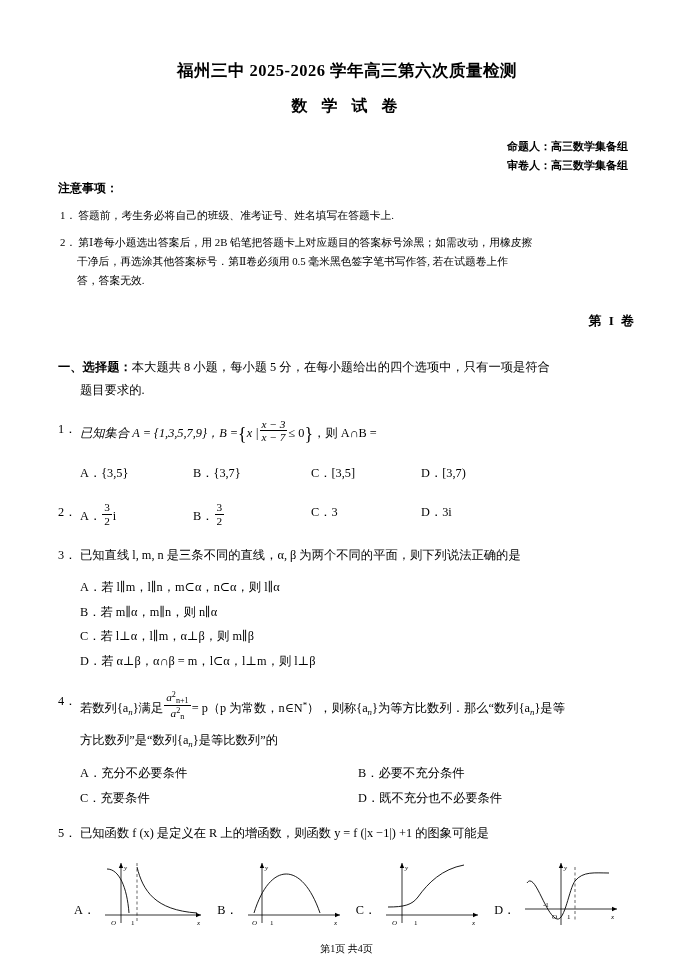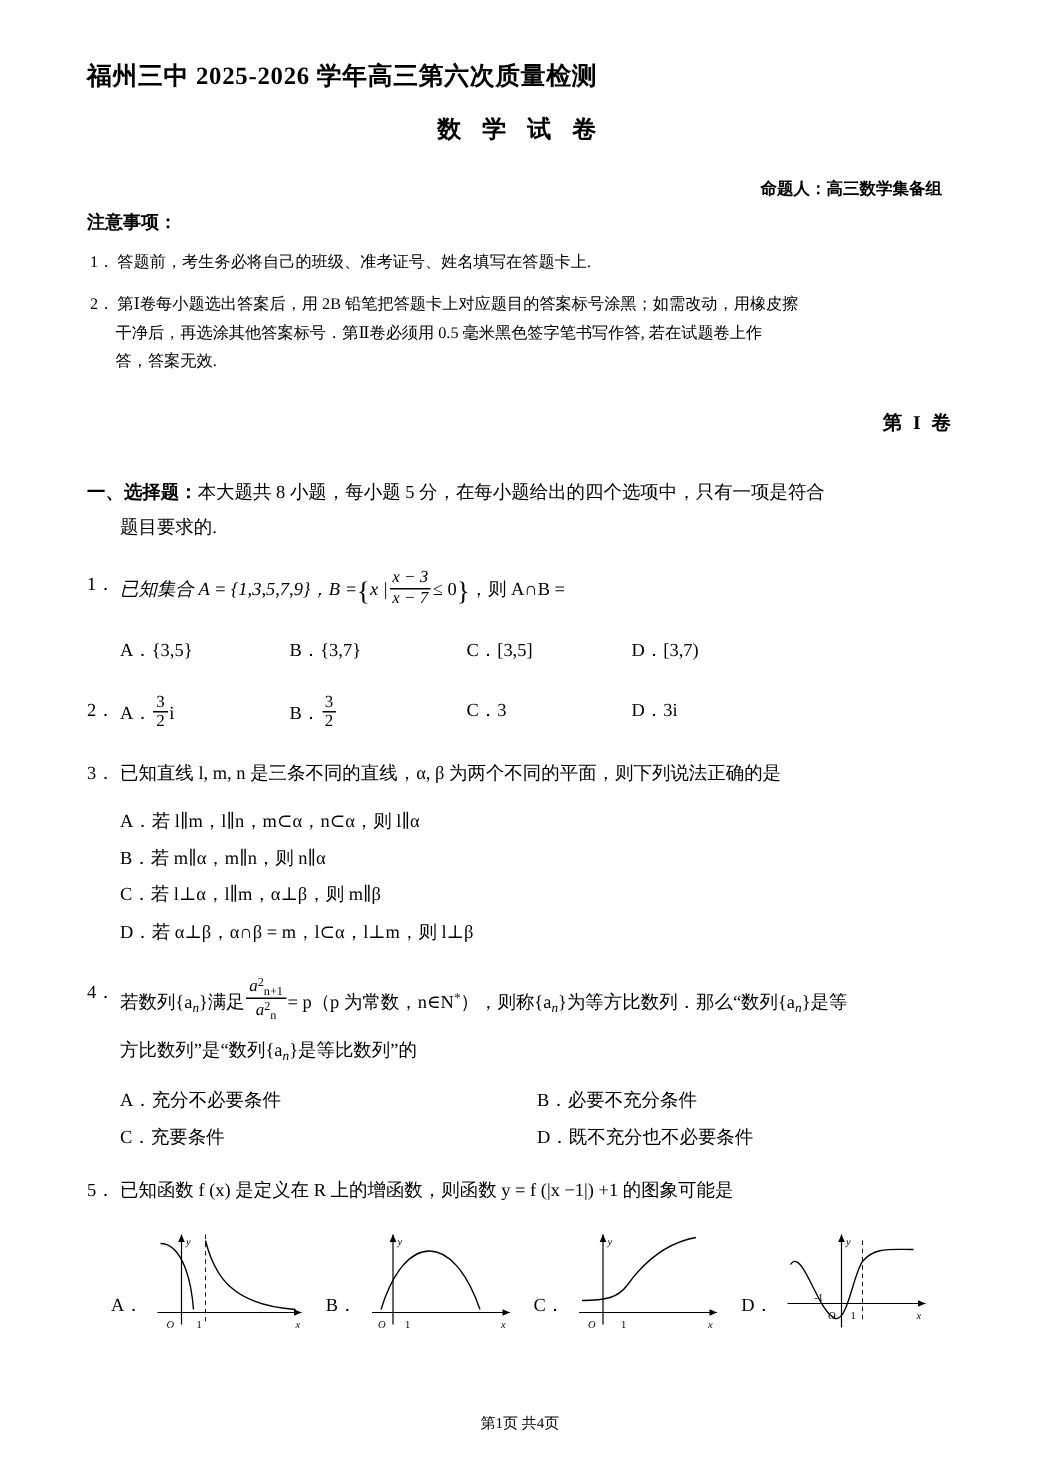--- a/index.html
+++ b/index.html
@@ -22,24 +22,25 @@
     padding: 0;
     box-sizing: border-box;
   }
   .inner {
     position: absolute;
     left: 58px;
     top: 0;
     width: 578px;
   }
   .title {
+    text-align: center;
     font-size: 16.5px;
     font-weight: bold;
     letter-spacing: 0.5px;
-    margin-top: 40px;
+    margin-top: 60px;
   }
   .subtitle {
     text-align: center;
     font-size: 16px;
     font-weight: bold;
     letter-spacing: 5px;
     margin-top: 14px;
   }
   .meta {
     margin-top: 20px;
@@ -171,20 +172,21 @@
 <body>
 
 <div class="page">
   <div class="inner">
 
     <div class="title">福州三中 2025-2026 学年高三第六次质量检测</div>
     <div class="subtitle">数 学 试 卷</div>
 
     <div class="meta">
       <div>命题人：高三数学集备组</div>
+      <div>审卷人：高三数学集备组</div>
     </div>
 
     <div class="notice-head">注意事项：</div>
 
     <div class="notice-item">
       <span class="num">1．</span><span>答题前，考生务必将自己的班级、准考证号、姓名填写在答题卡上.</span>
     </div>
 
     <div class="notice-item">
       <span class="num">2．</span><span>第Ⅰ卷每小题选出答案后，用 2B 铅笔把答题卡上对应题目的答案标号涂黑；如需改动，用橡皮擦</span>

